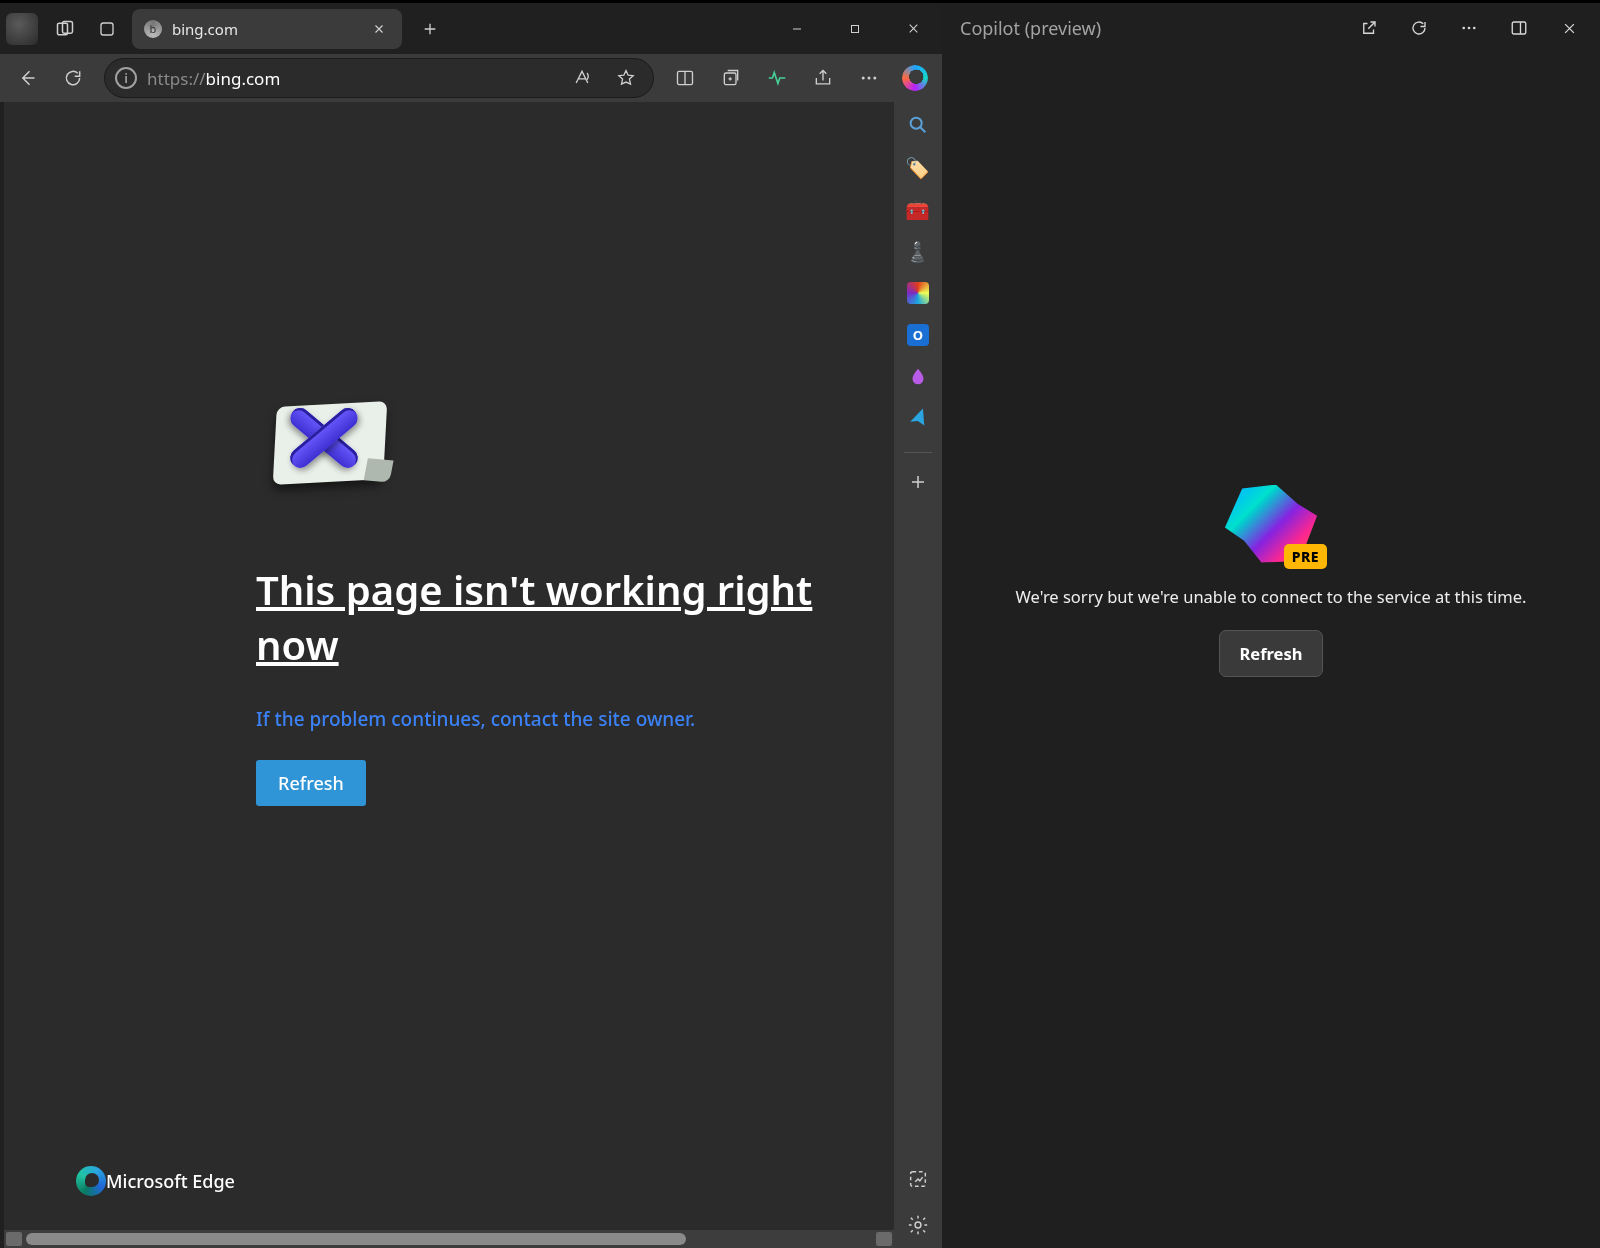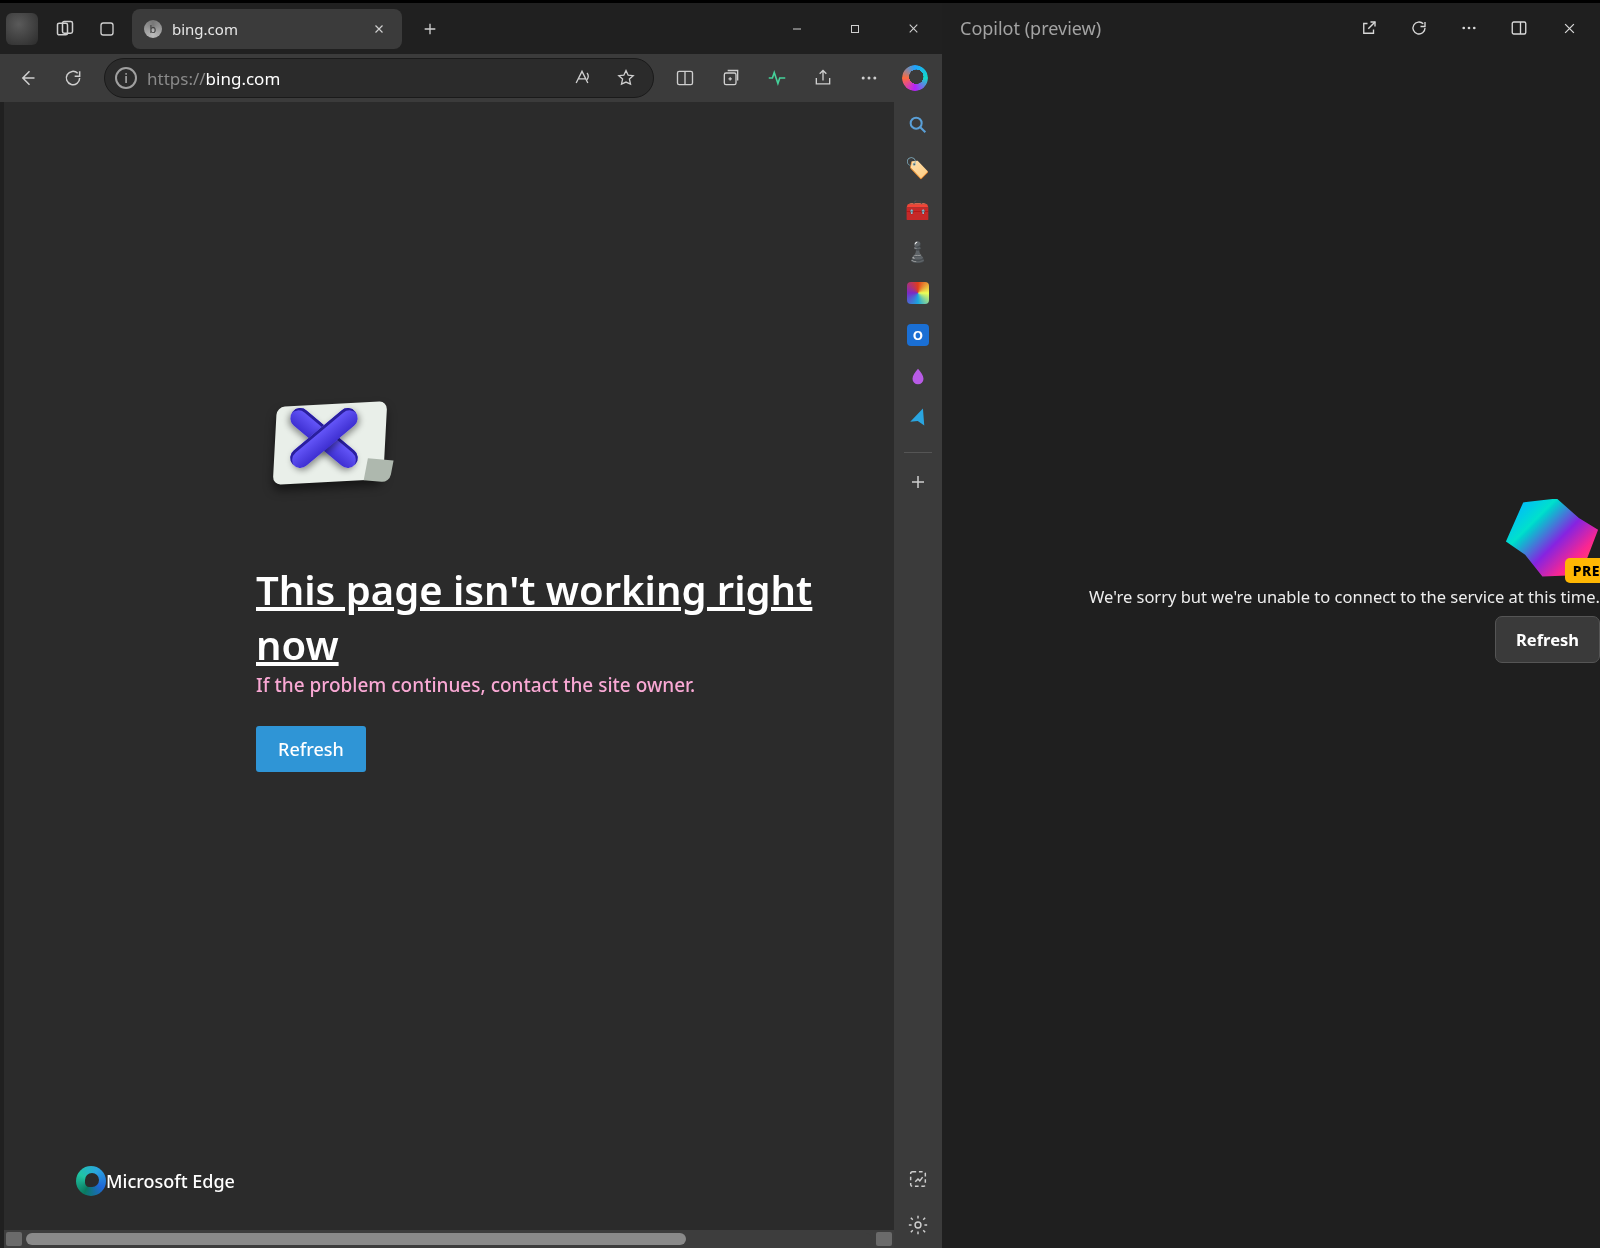--- a/index.html
+++ b/index.html
@@ -53,21 +53,21 @@
 
 .paper { position:absolute; width:110px; height:78px; background:#e9efe9; border-radius:8px; transform: skewX(-6deg) rotate(-3deg); left:12px; top:12px; box-shadow: 0 6px 10px rgba(0,0,0,.5); }
 .paper::after{content:"";position:absolute;right:-8px;bottom:-2px;width:26px;height:22px;background:#aeb8ae;border-radius:0 0 8px 0;transform:rotate(8deg);}
 
 .bx { position:absolute; left:26px; top:10px; }
 .bx .bar { position:absolute; width:82px; height:20px; border-radius:10px; background: linear-gradient(180deg,#6a5cff,#3e2fd1); box-shadow: 0 3px 0 #2a1f9e inset, 0 3px 6px rgba(0,0,0,.4); }
 .bx .b1 { transform: rotate(40deg); top:26px; left:-6px; }
 .bx .b2 { transform: rotate(-40deg); top:26px; left:-6px; }
 
 .err-h1 { font-size: 40px; font-weight: 650; color: #fff; margin-top: 180px; text-decoration: underline; }
-.err-sub { font-size: 19px; color: #f9a8d4; font-weight:550; }
+.err-sub { margin-top: 34px; font-size: 19px; color: #3b82f6; font-weight:550; }
 .err-code { margin-top: 26px; font-size: 13.5px; color: #8f8f8f; letter-spacing:.2px; }
 .refresh-btn { margin-top: 28px; background: #2f95d6; color: #fff; font-size: 18px; font-weight: 550; border: none; padding: 11px 22px; border-radius: 3px; cursor: pointer; }
 
 
 .page-footer { position:absolute; left:72px; bottom:52px; display:flex; align-items:center; }
 .edge-logo { width:30px; height:30px; border-radius:50%; background: conic-gradient(from 210deg,#0a7a60,#20c4a3,#2aa5e0,#1f66d6,#0a7a60); position:relative; }
 .edge-logo::after { content:""; position:absolute; inset:7px 7px 9px 9px; background:#2b2b2b; border-radius:50% 50% 50% 30%; }
 .page-footer-text { font-size:18px; color:#fff; font-weight:550; }
 
 
@@ -85,21 +85,21 @@
 .m365 { width:22px; height:22px; border-radius:4px; background: conic-gradient(#e23c1a,#ef5,#19a7df,#7b29c7,#e23c1a); }
 .outlook { width:22px;height:22px;background:#1a6fd4;border-radius:4px;display:flex;align-items:center;justify-content:center;color:#fff;font-size:13px;font-weight:700;}
 .paperplane { color:#2aa5e0; font-size:20px; transform: rotate(-20deg); }
 
 
 .copilot { flex:1; background:#1f1f1f; display:flex; flex-direction:column; }
 .cp-header { height:50px; display:flex; align-items:center; padding:0 10px 0 18px; gap:8px; }
 .cp-title { font-size:18px; color:#a3a3a3; flex:1; }
 .cp-hbtn { width:42px; height:40px; display:flex; align-items:center; justify-content:center; color:#d8d8d8; border-radius:6px; }
 
-.cp-body { flex:1; display:flex; flex-direction:column; align-items:flex-end; justify-content:center; gap:8px; padding-bottom:140px; }
+.cp-body { flex:1; display:flex; flex-direction:column; align-items:center; justify-content:center; gap:22px; padding-bottom:140px; }
 .cp-logo-wrap { position:relative; width:96px; height:78px; }
 .cp-logo {
   position:absolute; inset:0;
   background: linear-gradient(135deg,#1fa2ff 0%,#12d8c7 30%,#7b29c7 55%,#e02f88 75%,#ff6a3d 100%);
   clip-path: polygon(20% 5%, 55% 0, 78% 25%, 98% 40%, 80% 98%, 40% 100%, 22% 72%, 2% 55%);
   border-radius:18px;
   filter: saturate(1.2);
 }
 .cp-pre { position:absolute; right:-8px; bottom:-6px; background:#ffb703; color:#000; font-size:14px; font-weight:800; padding:3px 8px; border-radius:5px; letter-spacing:.5px; }
 

